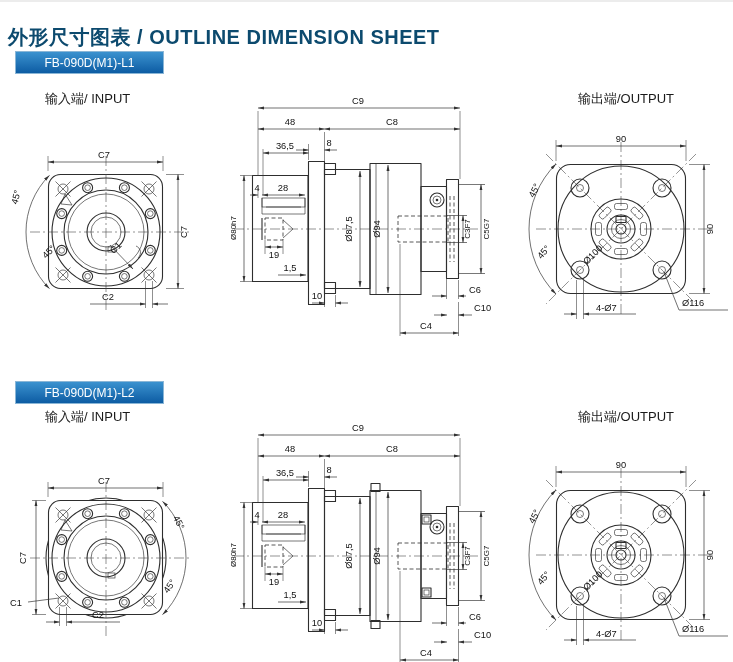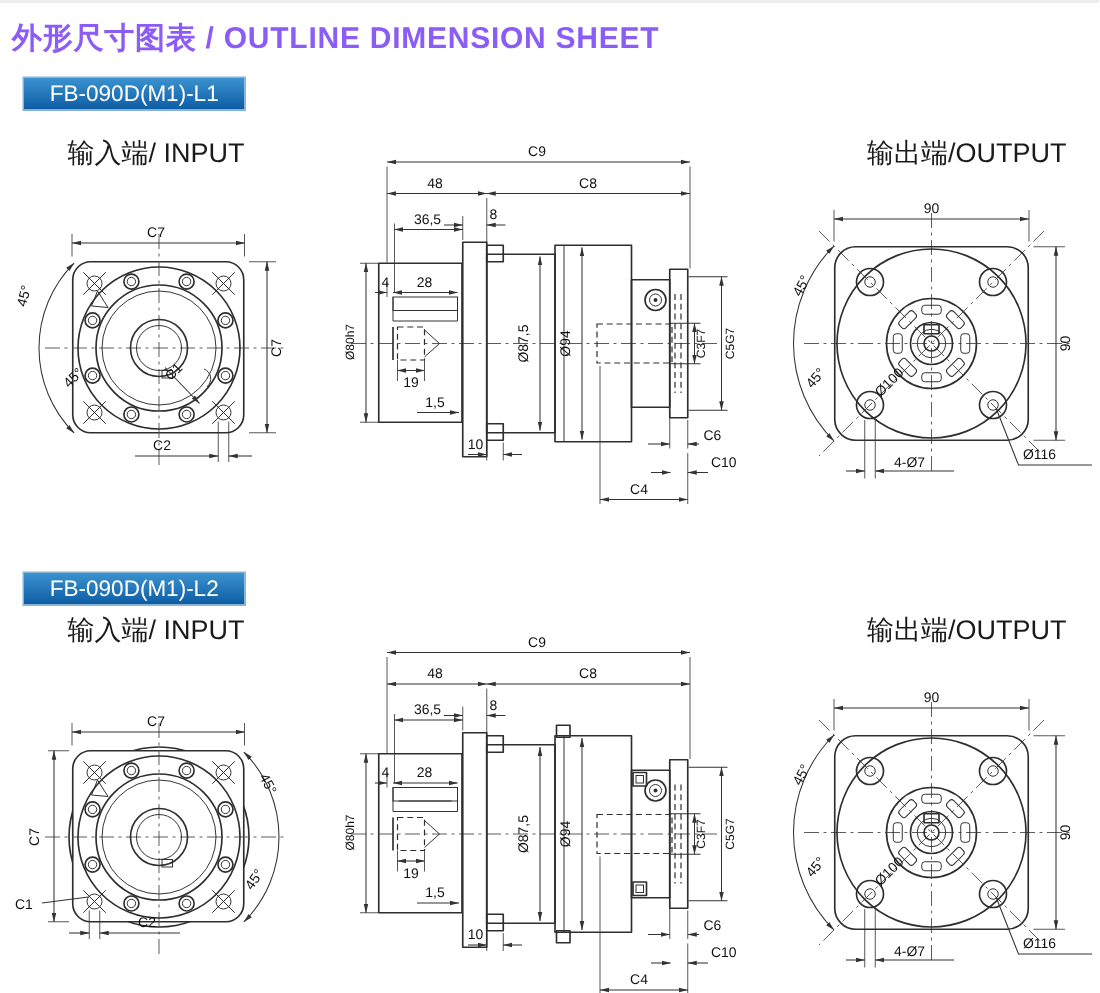--- a/index.html
+++ b/index.html
@@ -1,24 +1,24 @@
 <!DOCTYPE html>
 <html><head>
 <meta charset="utf-8">
 <style>
   html,body{margin:0;padding:0;background:#fff;}
   .page{position:relative;width:733px;height:662px;background:#fff;overflow:hidden;
         font-family:"Liberation Sans",sans-serif;border-top:2px solid #ececec;}
-  .title{position:absolute;left:8px;top:10px;margin:0;font-size:20px;font-weight:bold;
-         color:#8b5cf6;letter-spacing:.5px;white-space:nowrap;}
+  .title{position:absolute;left:8px;top:22px;margin:0;font-size:20px;font-weight:bold;
+         color:#0c4a6e;letter-spacing:.5px;white-space:nowrap;}
   .badge{position:absolute;left:15px;width:147px;height:21px;border-radius:0;
          background:linear-gradient(#3b92cf,#0d5ca3);border:1px solid #8ab6d6;
-         color:#fff;font-size:15px;display:flex;align-items:center;justify-content:center;}
+         color:#fff;font-size:12px;display:flex;align-items:center;justify-content:center;}
   .b1{top:49px}.b2{top:379px}
-  .side-label{position:absolute;font-size:18px;color:#1a1a1a;white-space:nowrap;}
+  .side-label{position:absolute;font-size:13px;color:#1a1a1a;white-space:nowrap;}
   .il1{left:45px;top:88px}.ol1{left:578px;top:88px}
   .il2{left:45px;top:406px}.ol2{left:578px;top:406px}
   svg{position:absolute;overflow:visible;}
   .svgi1{left:8px;top:126px}.svgm1{left:230px;top:90px}.svgo1{left:516px;top:112px}
   .svgi2{left:8px;top:452px}.svgm2{left:230px;top:417px}.svgo2{left:516px;top:438px}
   .ln{fill:none;stroke:#2e2e2e;stroke-width:1.1;stroke-linejoin:round;}
   .fw{fill:#fff;}
   .tn{fill:none;stroke:#2e2e2e;stroke-width:.65;}
   .cl{fill:none;stroke:#4a4a4a;stroke-width:.6;stroke-dasharray:10 3 2 3;}
   .dash{fill:none;stroke:#2e2e2e;stroke-width:.8;stroke-dasharray:4 2.5;}

